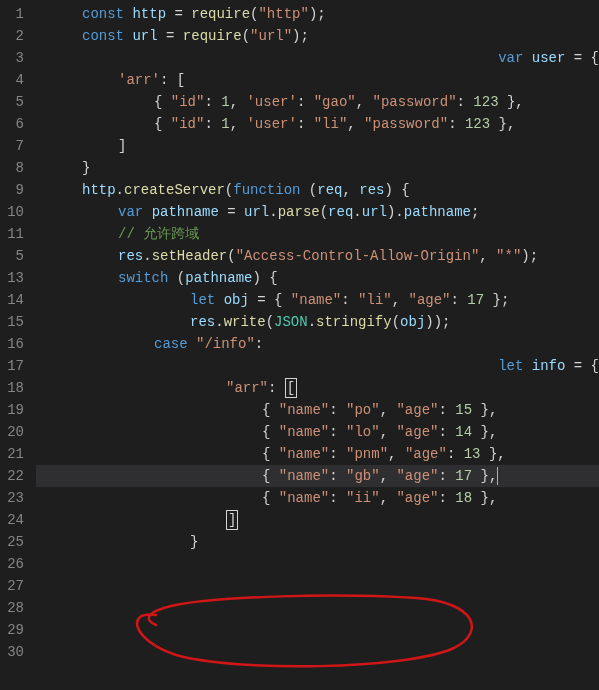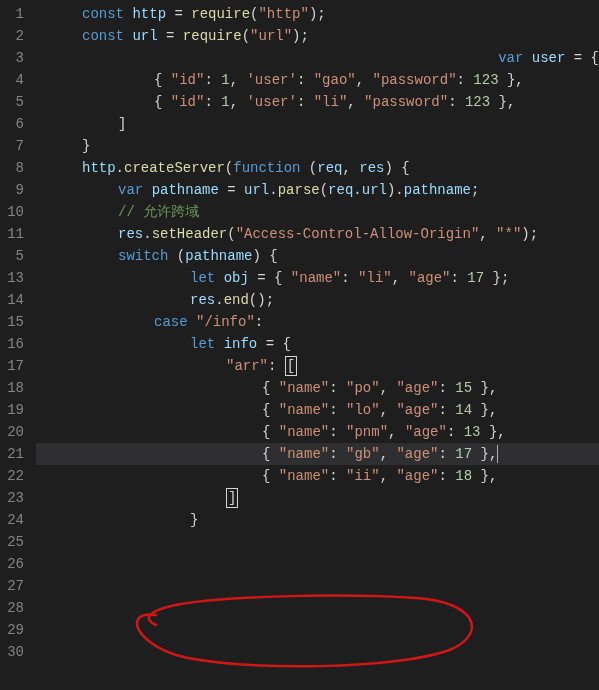--- a/index.html
+++ b/index.html
@@ -111,33 +111,34 @@
       <path d="M 120 615
                C 90 610, 95 640, 140 655
                C 200 672, 370 670, 418 648
                C 450 632, 440 602, 380 598
                C 300 593, 180 596, 135 606
                C 110 612, 108 620, 120 625" stroke="#d01616" stroke-width="2.5" fill="none" stroke-linecap="round"></path>
     </svg>
   <div class="line" style="padding-left: 46px;"><span class="kw">const</span><span class="pn"> </span><span class="var">http</span><span class="pn"> = </span><span class="fn">require</span><span class="pn">(</span><span class="str">"http"</span><span class="pn">);</span></div>
       <div class="line" style="padding-left: 46px;"><span class="kw">const</span><span class="pn"> </span><span class="var">url</span><span class="pn"> = </span><span class="fn">require</span><span class="pn">(</span><span class="str">"url"</span><span class="pn">);</span></div>
       <div class="line" style="padding-left: 46px; text-align: right;"><span class="kw">var</span><span class="pn"> </span><span class="var">user</span><span class="pn"> = {</span></div>
+      <div class="line" style="padding-left: 82px;"><span class="str">'arr'</span><span class="pn">: [</span></div>
       <div class="line" style="padding-left: 118px;"><span class="pn">{ </span><span class="str">"id"</span><span class="pn">: </span><span class="num">1</span><span class="pn">, </span><span class="str">'user'</span><span class="pn">: </span><span class="str">"gao"</span><span class="pn">, </span><span class="str">"password"</span><span class="pn">: </span><span class="num">123</span><span class="pn"> },</span></div>
       <div class="line" style="padding-left: 118px;"><span class="pn">{ </span><span class="str">"id"</span><span class="pn">: </span><span class="num">1</span><span class="pn">, </span><span class="str">'user'</span><span class="pn">: </span><span class="str">"li"</span><span class="pn">, </span><span class="str">"password"</span><span class="pn">: </span><span class="num">123</span><span class="pn"> },</span></div>
       <div class="line" style="padding-left: 82px;"><span class="pn">]</span></div>
       <div class="line" style="padding-left: 46px;"><span class="pn">}</span></div>
       <div class="line" style="padding-left: 46px;"><span class="var">http</span><span class="pn">.</span><span class="fn">createServer</span><span class="pn">(</span><span class="kw">function</span><span class="pn"> (</span><span class="var">req</span><span class="pn">, </span><span class="var">res</span><span class="pn">) {</span></div>
       <div class="line" style="padding-left: 82px;"><span class="kw">var</span><span class="pn"> </span><span class="var">pathname</span><span class="pn"> = </span><span class="var">url</span><span class="pn">.</span><span class="fn">parse</span><span class="pn">(</span><span class="var">req</span><span class="pn">.</span><span class="var">url</span><span class="pn">).</span><span class="var">pathname</span><span class="pn">;</span></div>
       <div class="line" style="padding-left: 82px;"><span class="cm">// 允许跨域</span></div>
       <div class="line" style="padding-left: 82px;"><span class="var">res</span><span class="pn">.</span><span class="fn">setHeader</span><span class="pn">(</span><span class="str">"Access-Control-Allow-Origin"</span><span class="pn">, </span><span class="str">"*"</span><span class="pn">);</span></div>
       <div class="line" style="padding-left: 82px;"><span class="kw">switch</span><span class="pn"> (</span><span class="var">pathname</span><span class="pn">) {</span></div>
       <div class="line" style="padding-left: 154px;"><span class="kw">let</span><span class="pn"> </span><span class="var">obj</span><span class="pn"> = { </span><span class="str">"name"</span><span class="pn">: </span><span class="str">"li"</span><span class="pn">, </span><span class="str">"age"</span><span class="pn">: </span><span class="num">17</span><span class="pn"> };</span></div>
-      <div class="line" style="padding-left: 154px;"><span class="var">res</span><span class="pn">.</span><span class="fn">end</span><span class="pn">();</span></div>
+      <div class="line" style="padding-left: 154px;"><span class="var">res</span><span class="pn">.</span><span class="fn">write</span><span class="pn">(</span><span class="obj">JSON</span><span class="pn">.</span><span class="fn">stringify</span><span class="pn">(</span><span class="var">obj</span><span class="pn">));</span></div>
       <div class="line" style="padding-left: 118px;"><span class="kw">case</span><span class="pn"> </span><span class="str">"/info"</span><span class="pn">:</span></div>
-      <div class="line" style="padding-left: 154px;"><span class="kw">let</span><span class="pn"> </span><span class="var">info</span><span class="pn"> = {</span></div>
+      <div class="line" style="padding-left: 154px; text-align: right;"><span class="kw">let</span><span class="pn"> </span><span class="var">info</span><span class="pn"> = {</span></div>
       <div class="line" style="padding-left: 190px;"><span class="str">"arr"</span><span class="pn">: </span><span class="boxcursor pn">[</span></div>
       <div class="line" style="padding-left: 226px;"><span class="pn">{ </span><span class="str">"name"</span><span class="pn">: </span><span class="str">"po"</span><span class="pn">, </span><span class="str">"age"</span><span class="pn">: </span><span class="num">15</span><span class="pn"> },</span></div>
       <div class="line" style="padding-left: 226px;"><span class="pn">{ </span><span class="str">"name"</span><span class="pn">: </span><span class="str">"lo"</span><span class="pn">, </span><span class="str">"age"</span><span class="pn">: </span><span class="num">14</span><span class="pn"> },</span></div>
       <div class="line" style="padding-left: 226px;"><span class="pn">{ </span><span class="str">"name"</span><span class="pn">: </span><span class="str">"pnm"</span><span class="pn">, </span><span class="str">"age"</span><span class="pn">: </span><span class="num">13</span><span class="pn"> },</span></div>
       <div class="line hl" style="padding-left: 226px;"><span class="pn">{ </span><span class="str">"name"</span><span class="pn">: </span><span class="str">"gb"</span><span class="pn">, </span><span class="str">"age"</span><span class="pn">: </span><span class="num">17</span><span class="pn"> },</span><span class="cursor"></span></div>
       <div class="line" style="padding-left: 226px;"><span class="pn">{ </span><span class="str">"name"</span><span class="pn">: </span><span class="str">"ii"</span><span class="pn">, </span><span class="str">"age"</span><span class="pn">: </span><span class="num">18</span><span class="pn"> },</span></div>
       <div class="line" style="padding-left: 190px;"><span class="boxcursor pn">]</span></div>
       <div class="line" style="padding-left: 154px;"><span class="pn">}</span></div>
       <div class="line" style="padding-left: 10px;"></div>
     </div>

